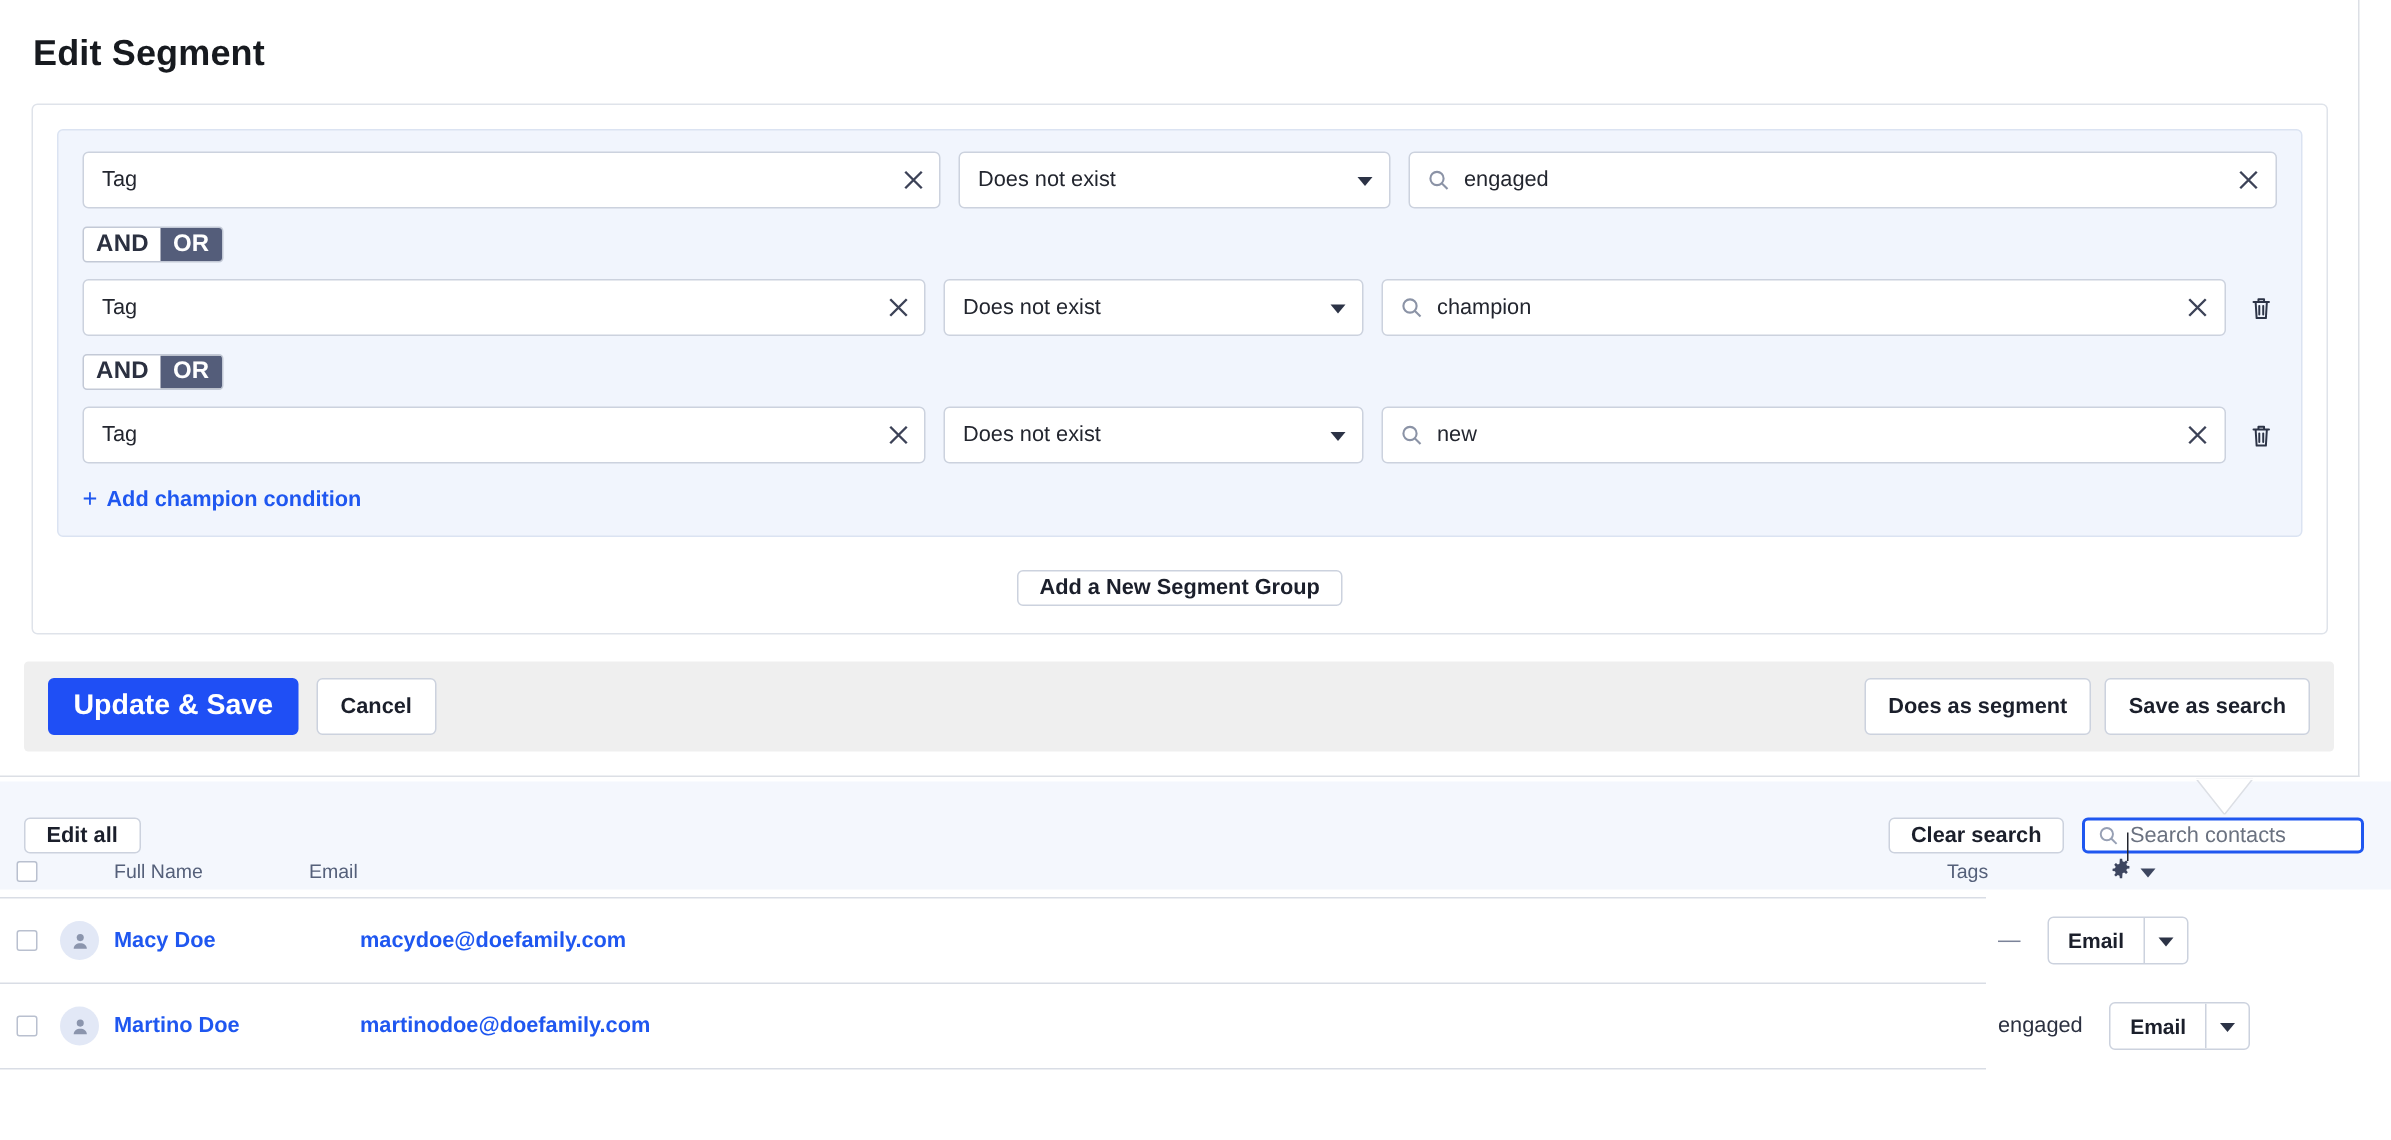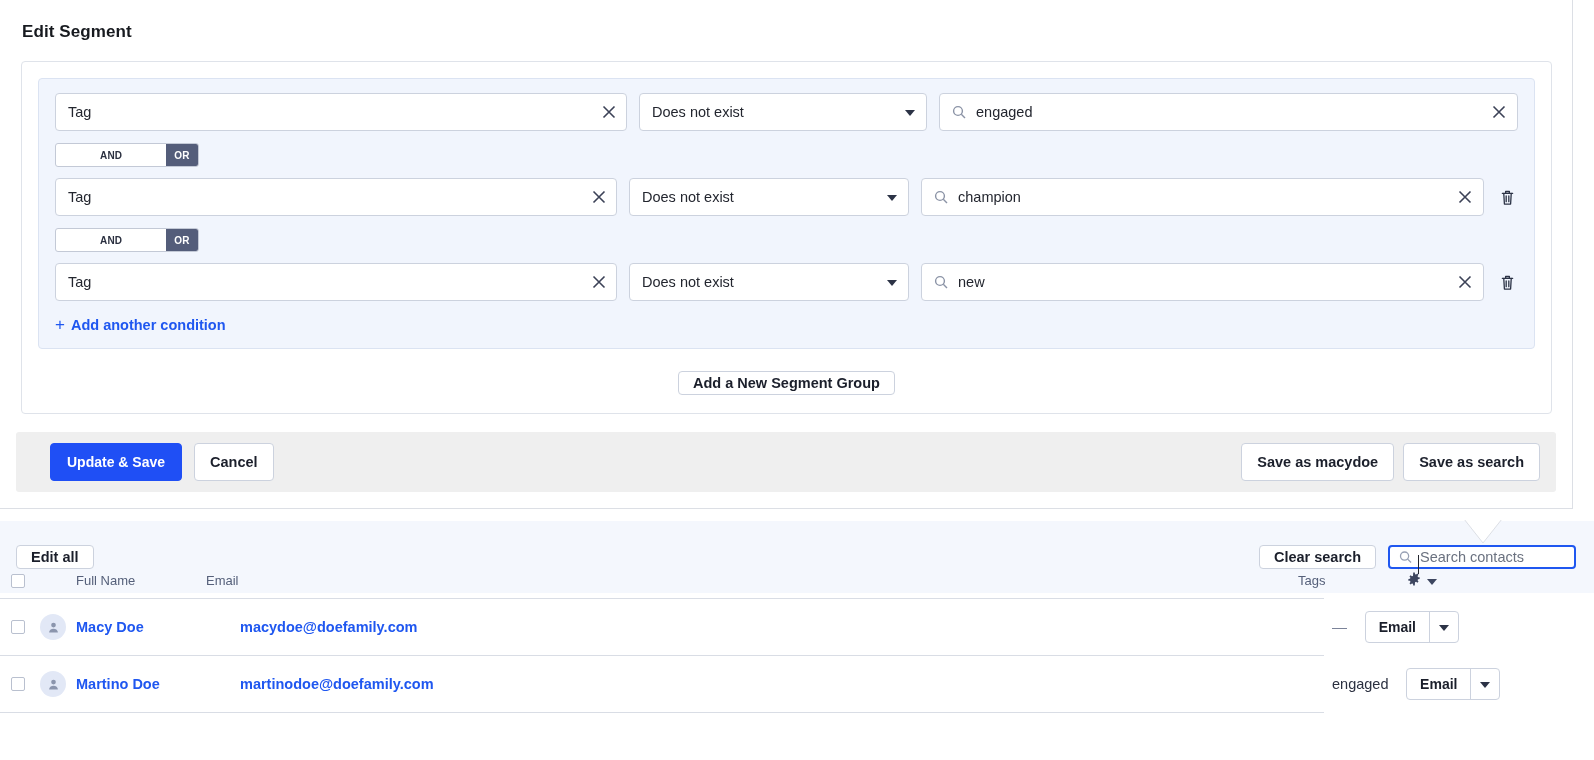--- a/index.html
+++ b/index.html
@@ -19,21 +19,21 @@
   .segment-panel {
     position: absolute;
     left: 0; top: 0;
     width: 1573px;
     background: #ffffff;
     border-right: 1px solid #dcdfe5;
     border-bottom: 1px solid #dcdfe5;
     box-sizing: border-box;
   }
   .panel-title {
-    font-size: 17px;
+    font-size: 24px;
     font-weight: bold;
     color: #171a1f;
     padding: 22px 0 0 22px;
     letter-spacing: .1px;
   }
 
   .outer-card {
     margin: 19px 20px 0 21px;
     border: 1px solid #dfe3ea;
     border-radius: 4px;
@@ -157,27 +157,26 @@
     border: 1px solid #c3c9d6;
     border-radius: 3px;
     overflow: hidden;
     height: 22px;
     background: #fff;
   }
   .logic-toggle span {
     display: inline-flex;
     align-items: center;
     justify-content: center;
-    font-size: 10px;
+    font-size: 16px;
     font-weight: 600;
     padding: 0 8px;
     color: #2b3040;
     cursor: pointer;
     letter-spacing: .2px;
-    margin-left: 36px;
   }
   .logic-toggle span.on {
     background: #545d7a;
     color: #ffffff;
   }
 
   .add-cond {
     display: inline-flex;
     align-items: center;
     gap: 6px;
@@ -230,26 +229,25 @@
   }
   .action-left { display: flex; gap: 12px; align-items: center; }
   .action-right { margin-left: auto; display: flex; gap: 9px; align-items: center; }
   .btn-primary {
     background: #1f4ff5;
     border: 1px solid #1f4ff5;
     color: #fff;
     height: 38px;
     border-radius: 4px;
     padding: 0 16px;
-    font-size: 14px;
+    font-size: 19px;
     font-weight: bold;
     display: inline-flex; align-items: center; justify-content: center;
     cursor: pointer;
     box-sizing: border-box;
-    margin-left: 18px;
   }
   .btn-alt {
     height: 38px;
     padding: 0 15px;
     text-align: center;
   }
 
   
   .contacts-toolbar {
     position: absolute;
@@ -496,37 +494,37 @@
           </div>
           <div class="trash-btn">
             <svg viewBox="0 0 16 18" width="15" height="17">
               <path d="M2.5 4.5 H13.5 M6 4.5 V2.6 H10 V4.5 M4 4.5 L4.7 16 H11.3 L12 4.5 M6.6 7.3 V13.4 M9.4 7.3 V13.4" stroke="currentColor" stroke-width="1.4" fill="none" stroke-linecap="round" stroke-linejoin="round"></path>
             </svg>
           </div>
         </div>
 
         <div class="add-cond">
           <span class="plus">+</span>
-          <span>Add another condition</span>
+          <span>Add champion condition</span>
         </div>
 
       </div>
 
       <div class="add-group-wrap">
         <div class="btn">Add a New Segment Group</div>
       </div>
     </div>
 
     <div class="action-bar">
       <div class="action-left">
         <div class="btn-primary">Update &amp; Save</div>
         <div class="btn btn-alt">Cancel</div>
       </div>
       <div class="action-right">
-        <div class="btn btn-alt">Save as macydoe</div>
+        <div class="btn btn-alt">Does as segment</div>
         <div class="btn btn-alt">Save as search</div>
       </div>
     </div>
   </div>
 
   <div class="contacts-toolbar">
     <div class="btn">Edit all</div>
     <div class="toolbar-right">
       <div class="btn">Clear search</div>
       <div class="search-contacts">

